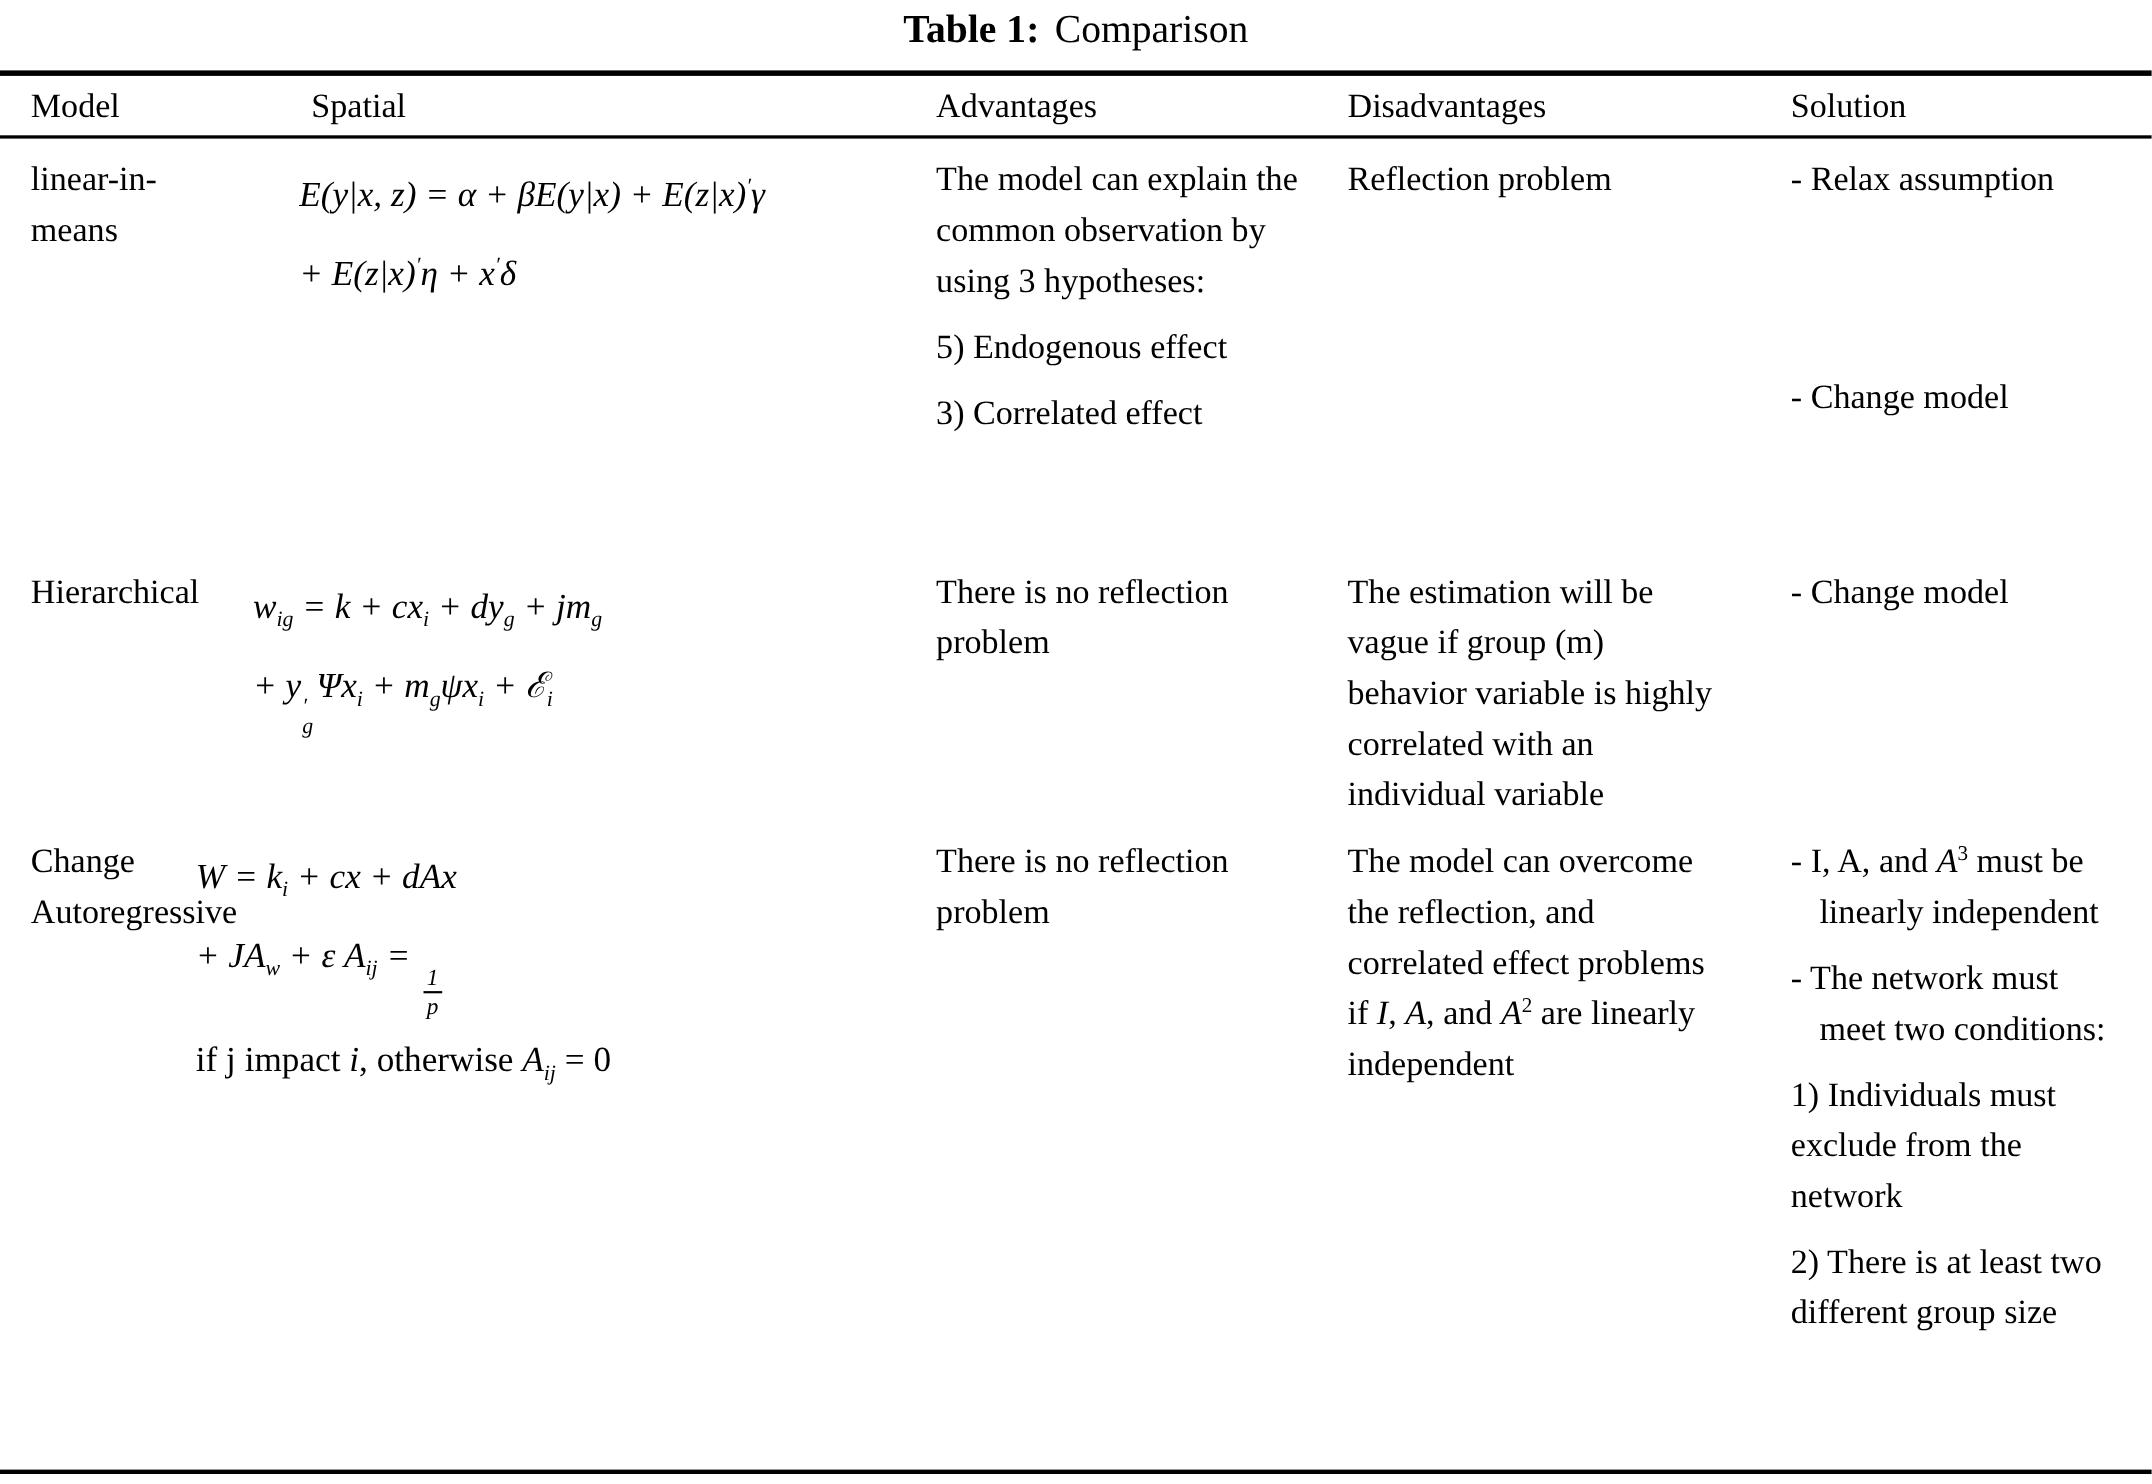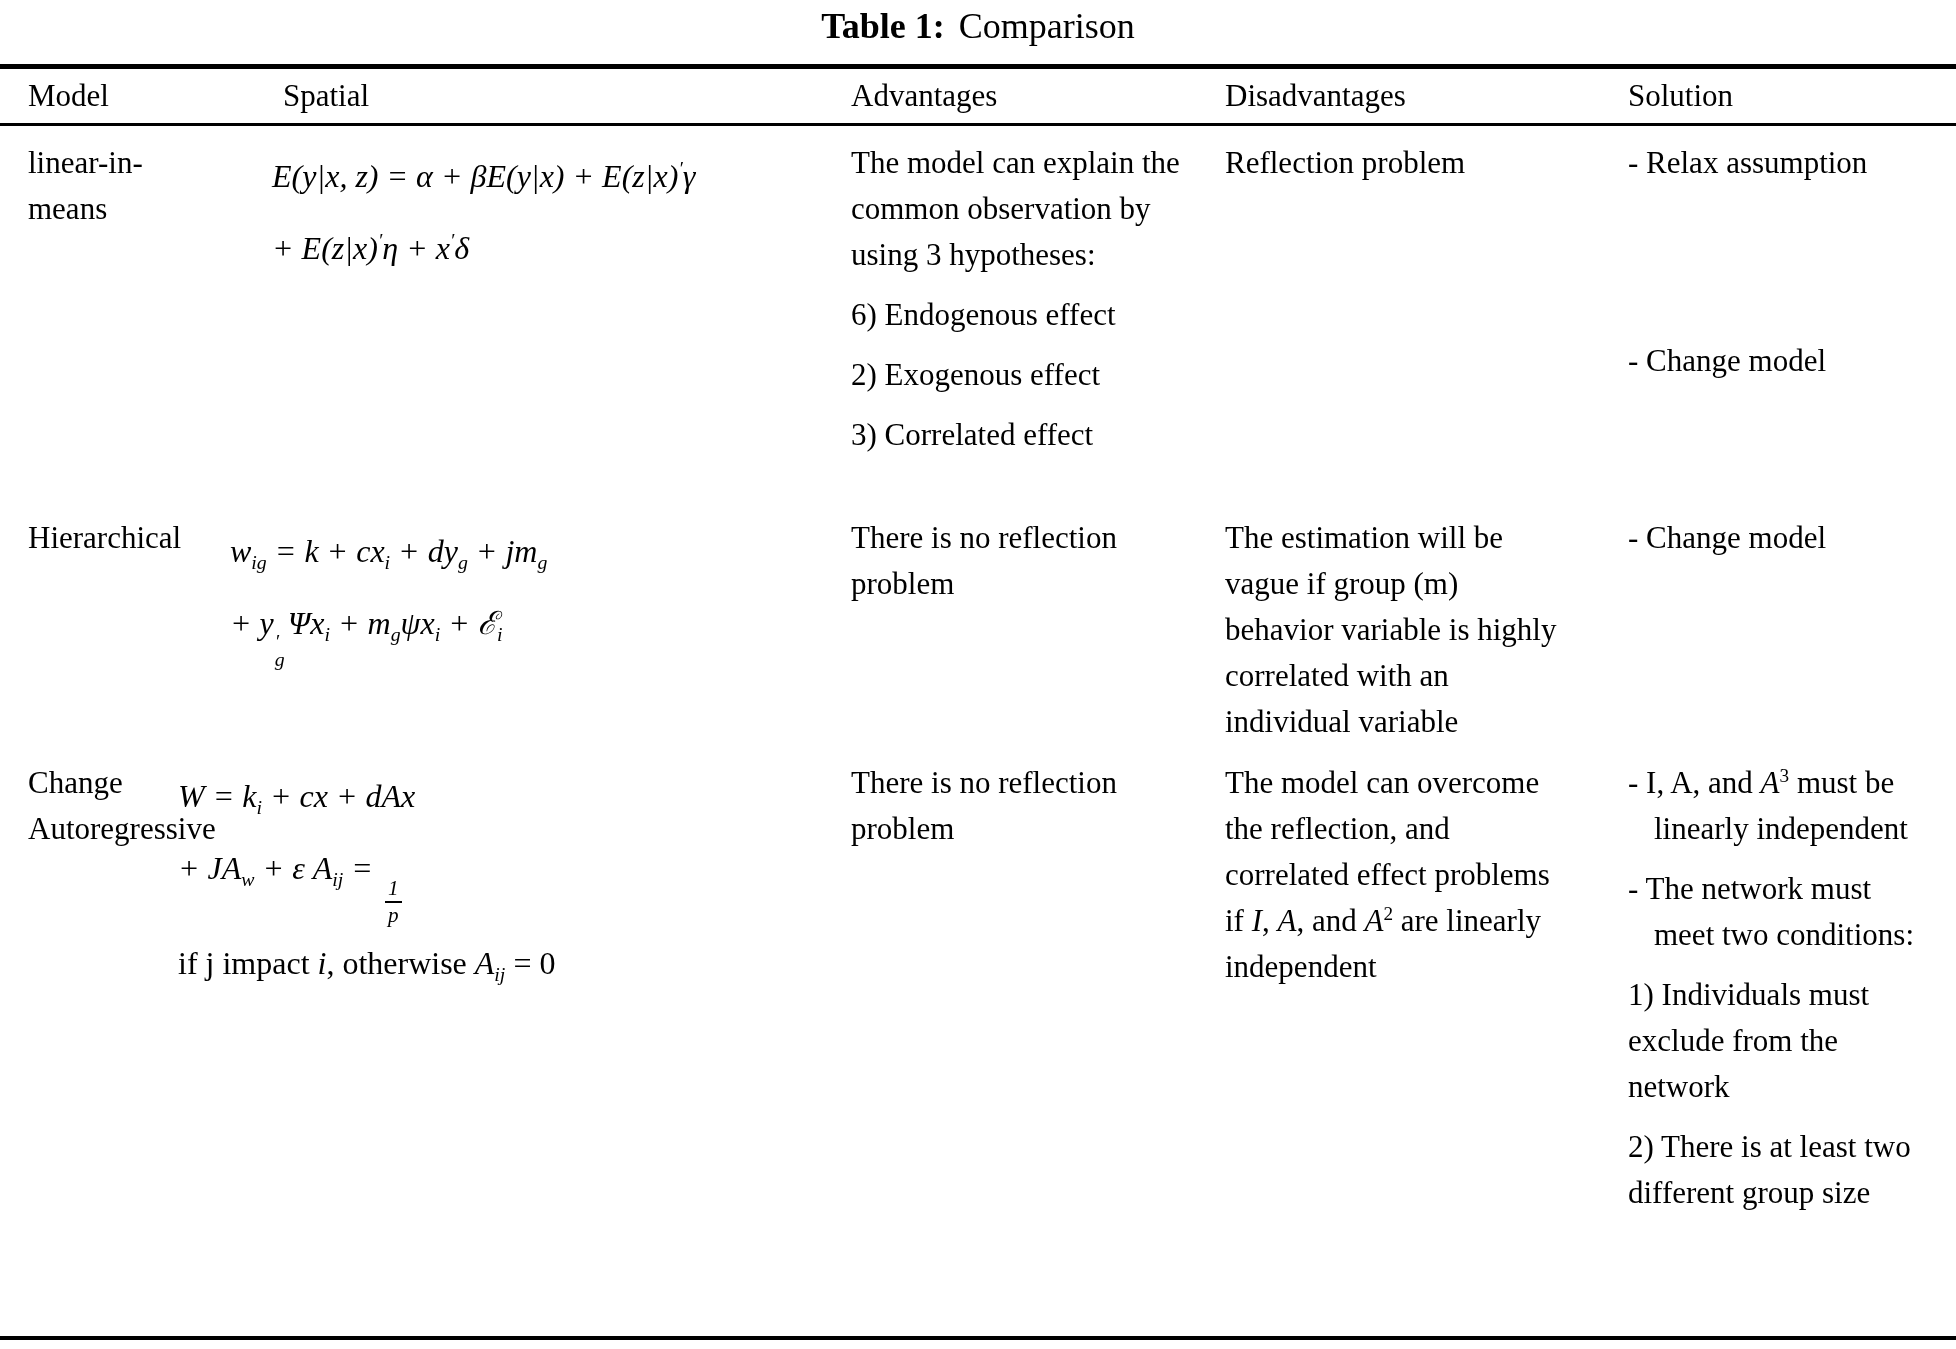--- a/index.html
+++ b/index.html
@@ -111,22 +111,21 @@
       <div class="cell model">
           <div class="line">linear-in-</div>
           <div class="line">means</div>
         </div>
       <div class="cell formula">
           <div class="math-line"><span class="it">E(y|x, z) = α + βE(y|x) + E(z|x)</span><sup class="m">′</sup><span class="it">γ</span></div>
           <div class="math-line"><span class="it">+ E(z|x)</span><sup class="m">′</sup><span class="it">η + x</span><sup class="m">′</sup><span class="it">δ</span></div>
         </div>
       <div class="cell advantages">
           <div class="para"><span>The model can explain the common observation by using 3 hypotheses:</span></div>
-          <div class="para"><span>6) Endogenous effect</span></div>
-          <div class="para"><span>2) Exogenous effect</span></div>
+          <div class="para"><span>5) Endogenous effect</span></div>
           <div class="para"><span>3) Correlated effect</span></div>
         </div>
       <div class="cell disadvantages">
           <div class="para"><span>Reflection problem</span></div>
         </div>
       <div class="cell solution">
           <div class="para hang"><span>- Relax assumption</span></div>
           <div class="para hang gap-xl"><span>- Change model</span></div>
         </div>
     </div>

